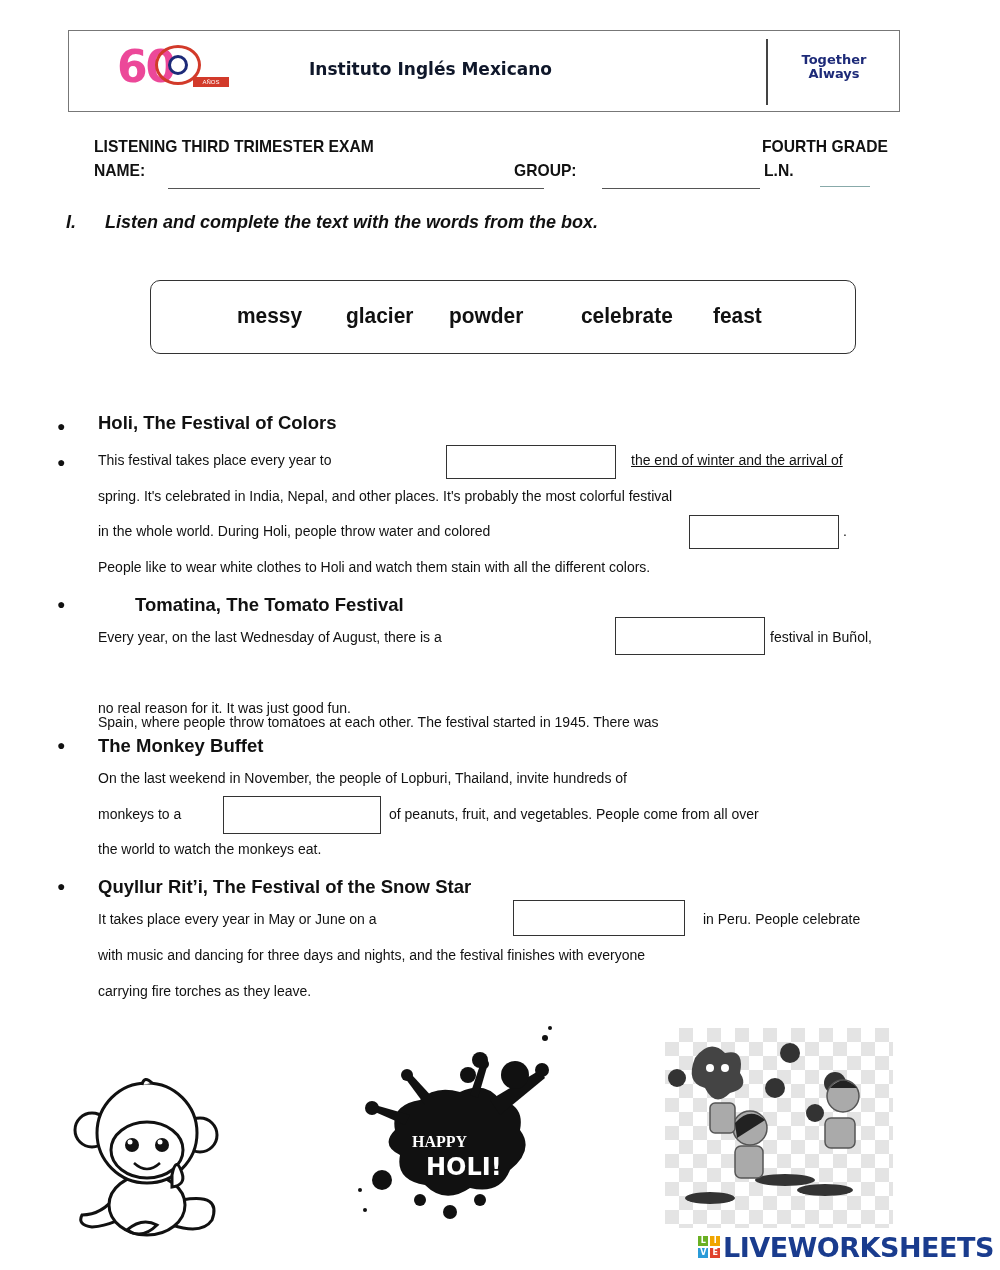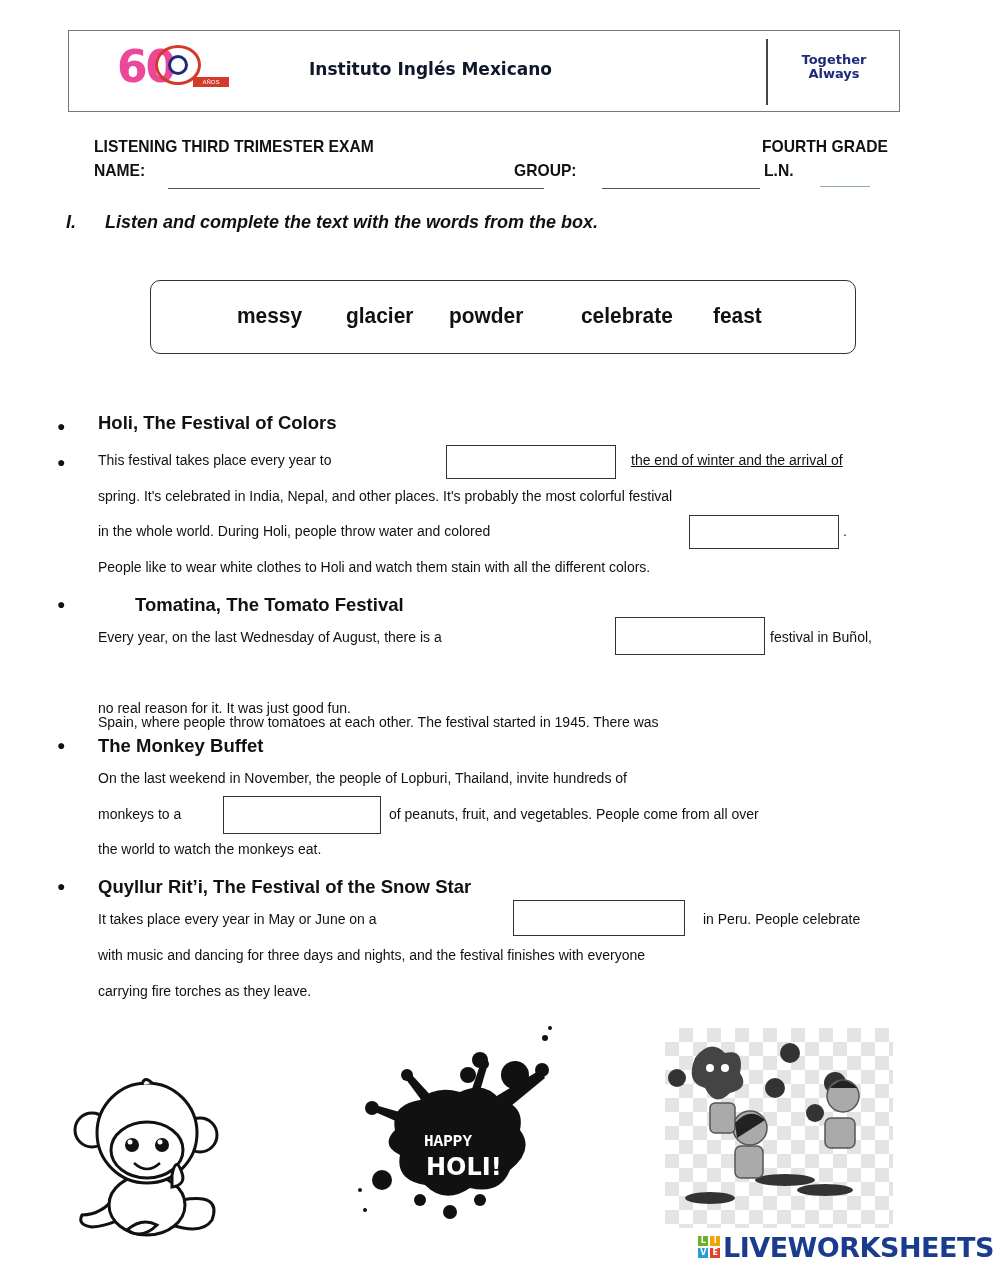--- a/index.html
+++ b/index.html
@@ -146,21 +146,21 @@
       <circle cx="32" cy="160" r="10"></circle>
       <circle cx="70" cy="180" r="6"></circle>
         <circle cx="100" cy="192" r="7"></circle>
         <circle cx="130" cy="180" r="6"></circle>
       <circle cx="195" cy="18" r="3"></circle>
         <circle cx="200" cy="8" r="2"></circle>
       <circle cx="10" cy="170" r="2"></circle>
         <circle cx="15" cy="190" r="2"></circle>
     </g>
   </svg>
-  <div class="abs" style="left:62px; top:113px; color:#fff; font-size:16px; font-weight:bold; font-family:Liberation Mono, monospace;margin-left:12px;">HAPPY</div>
+  <div class="abs" style="left:62px; top:113px; color:#fff; font-size:16px; font-weight:bold; font-family:Liberation Serif, serif;">HAPPY</div>
   <div class="abs" style="left:76px; top:133px; color:#fff; font-size:24px; font-weight:bold; font-family:'DejaVu Sans', sans-serif;">HOLI!</div>
 </div>
 
 <div class="abs img" style="left:665px; top:1028px; width:228px; height:200px; background:repeating-conic-gradient(#e4e4e4 0% 25%, #ffffff 0% 50%) 0 0/28px 28px;">
   <svg width="228" height="200" viewBox="0 0 228 200">
     <g fill="#444">
         <path d="M30 30 Q45 10 60 25 Q80 20 75 45 Q85 60 65 65 Q50 80 40 60 Q20 55 30 30 Z"></path>
       </g>
     <g fill="#fff">
         <circle cx="45" cy="40" r="4"></circle>

